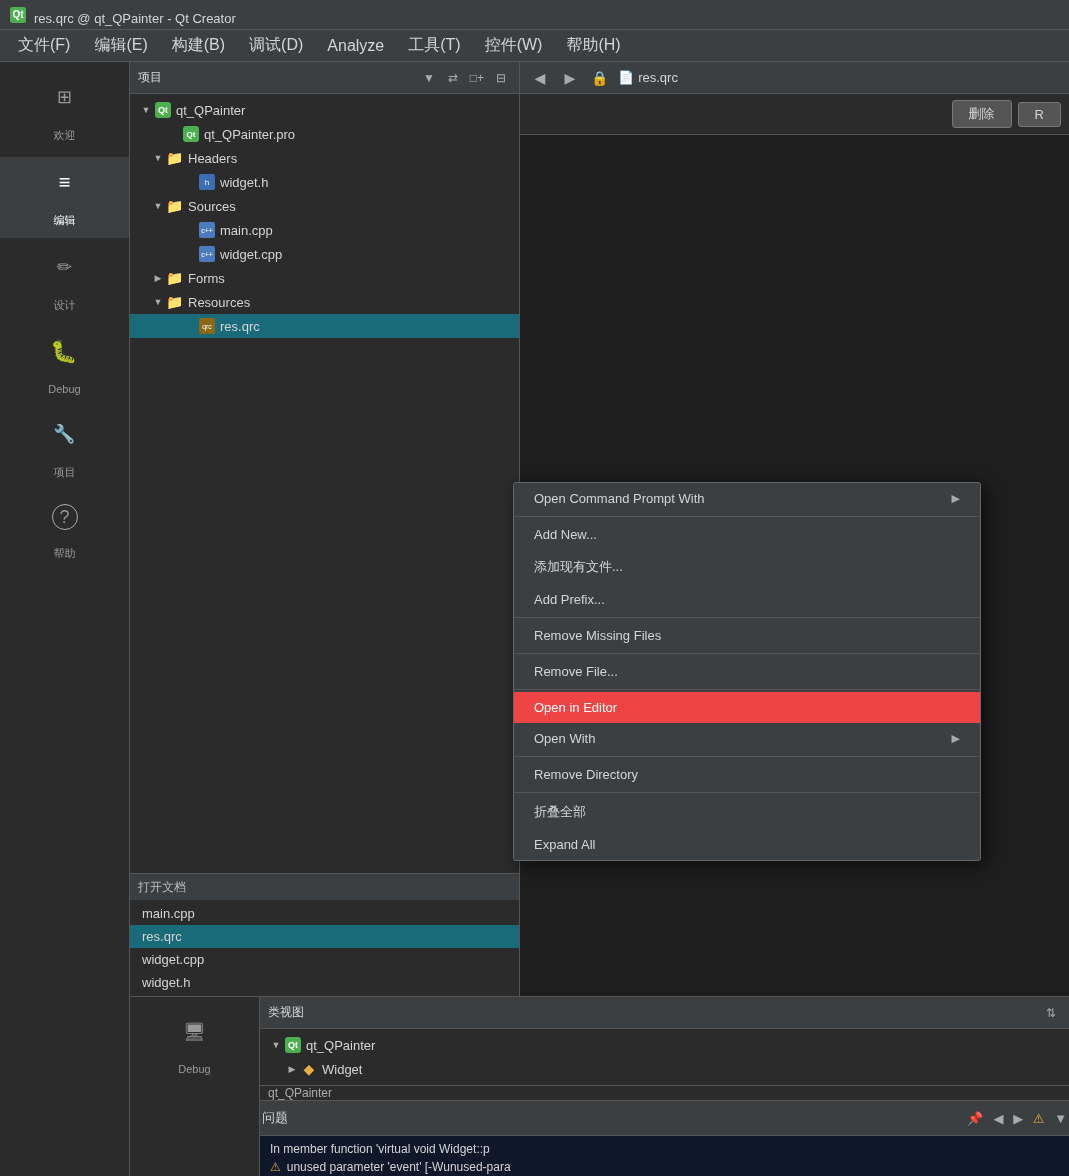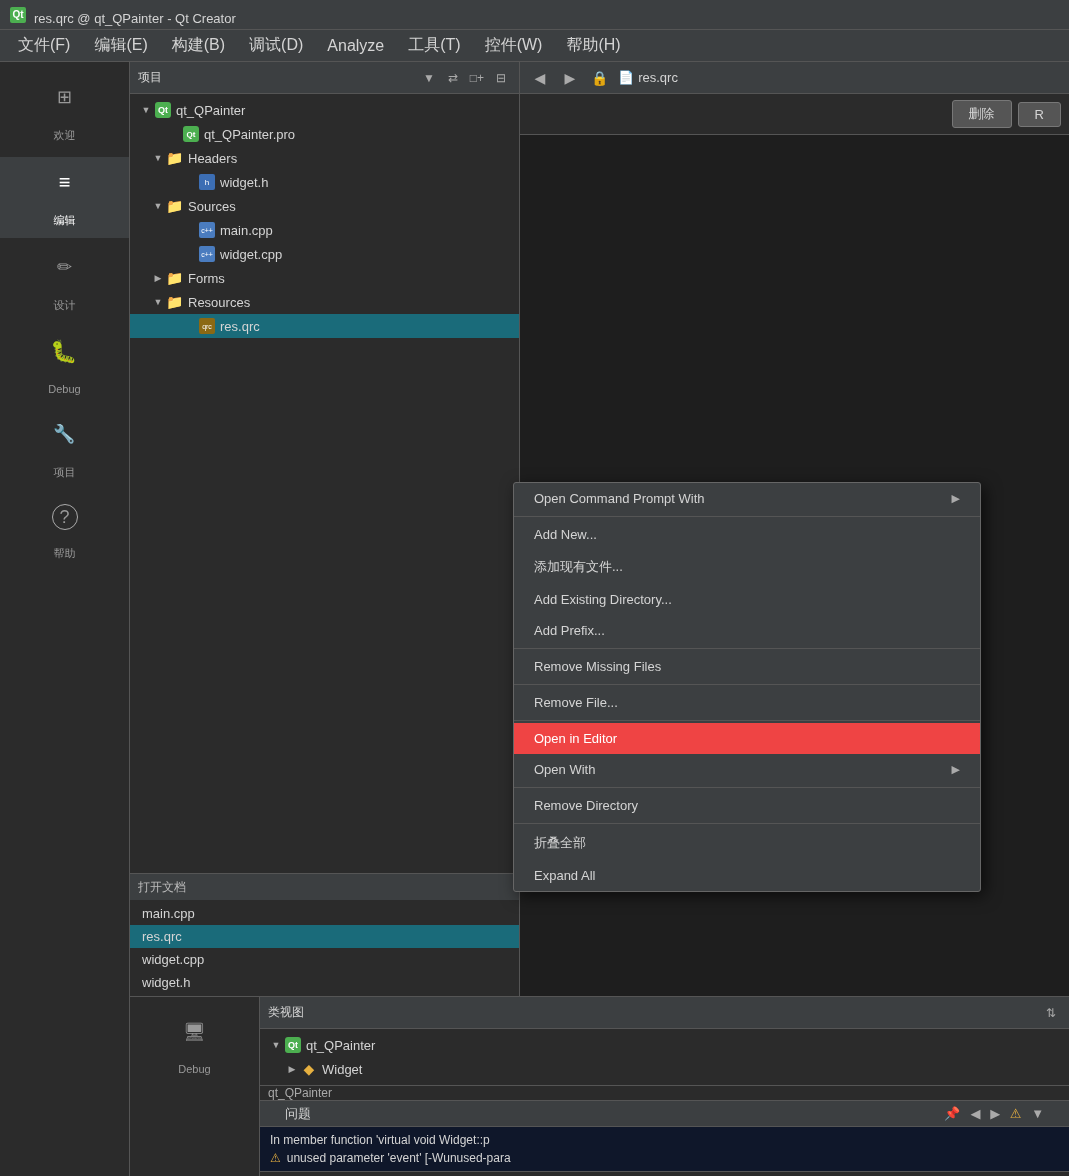--- a/index.html
+++ b/index.html
@@ -498,23 +498,20 @@
       <div class="context-menu-separator"></div>
 
       <div class="context-menu-item">
         <span>Add New...</span>
       </div>
 
       <div class="context-menu-item">
         <span>添加现有文件...</span>
       </div>
 
-      <div class="context-menu-item">
-        <span>Add Existing Directory...</span>
-      </div>
 
       <div class="context-menu-item">
         <span>Add Prefix...</span>
       </div>
       <div class="context-menu-separator"></div>
 
       <div class="context-menu-item">
         <span>Remove Missing Files</span>
       </div>
 
@@ -583,21 +580,21 @@
               <span class="tree-label">Widget</span>
             </div>
           </div>
         </div>
 
         <div style="height:30px; background:#2b2b2b; display:flex; align-items:center; padding:0 8px; border-bottom:1px solid #555;">
           <span style="color:#aaa; font-size:12px;">qt_QPainter</span>
         </div>
 
         <div style="flex:1; display:flex; flex-direction:column;">
-          <div style="height:26px; background:#3c3f41; display:flex; align-items:center; padding:0 25px; gap:8px; border-bottom:1px solid #555;">
+          <div style="height:35px; background:#3c3f41; display:flex; align-items:center; padding:0 2px; gap:8px; border-bottom:1px solid #555;">
             <span style="font-size:13px; color:#d4d4d4;">问题</span>
             <span style="margin-left:auto;">
               <span style="color:#aaa; margin-right:6px; cursor:pointer;">📌</span>
               <span style="color:#aaa; margin-right:6px; cursor:pointer;">◀</span>
               <span style="color:#aaa; margin-right:6px; cursor:pointer;">▶</span>
               <span style="color:#e6b040; margin-right:6px;">⚠</span>
               <span style="color:#aaa; cursor:pointer;">▼</span>
             </span>
           </div>
           <div style="padding:4px 10px; background:#0f172a;">

